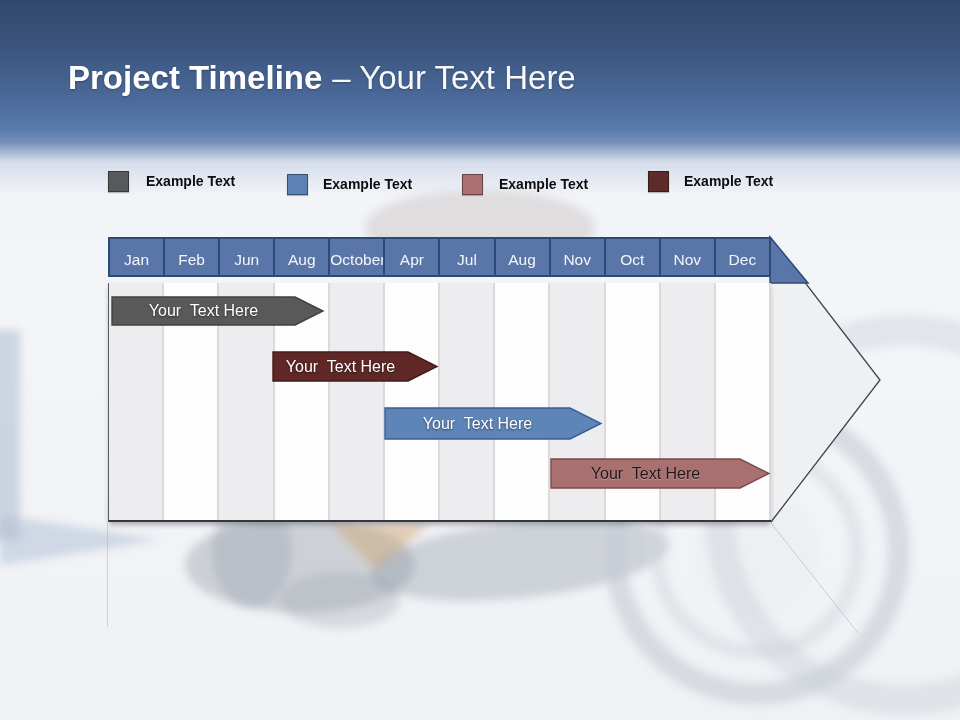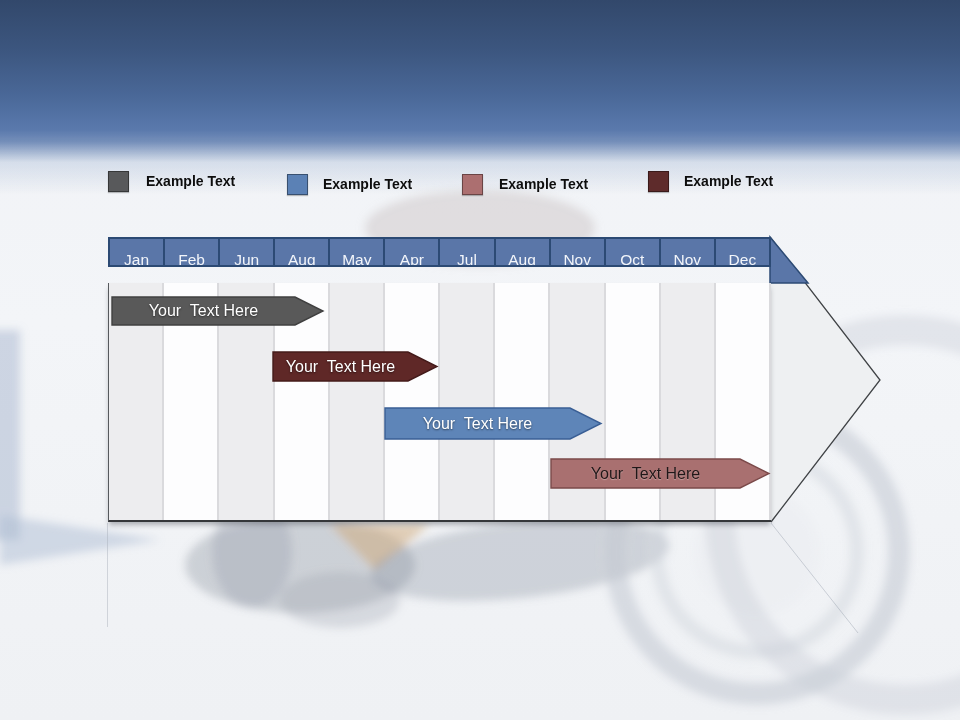--- a/index.html
+++ b/index.html
@@ -18,21 +18,21 @@
   .title{position:absolute;left:68px;top:58px;z-index:3;color:#fff;font-size:33px;line-height:40px;
          text-shadow:0 1px 2px rgba(20,30,50,.35);white-space:nowrap;}
   .title .bold{font-weight:700;}
   .title .rest{font-weight:400;margin-left:10px;color:rgba(255,255,255,.96);}
   
   .legend-swatch{position:absolute;z-index:3;width:19px;height:19px;border:1px solid rgba(0,0,0,.38);
                  box-shadow:0 1px 1px rgba(0,0,0,.25);}
   .legend-label{position:absolute;z-index:3;font-size:14px;font-weight:700;color:#0d0d0d;
                 height:18px;line-height:18px;white-space:nowrap;}
   
-  .tl-header{position:absolute;z-index:3;left:108px;top:237px;width:663px;height:30px;
+  .tl-header{position:absolute;z-index:3;left:108px;top:237px;width:663px;height:40px;
              box-sizing:border-box;border:2px solid #2c4a74;display:flex;}
   .tl-header .cell{flex:1;border-right:2px solid #2c4a74;color:#f2f5fa;font-size:15.5px;
                    text-align:center;line-height:41px;overflow:hidden;}
   .tl-header .cell:last-child{border-right:none;}
   
   .tl-body{position:absolute;z-index:3;left:108px;top:283px;width:663px;height:239px;
            box-sizing:border-box;display:flex;border-left:1px solid #56595d;
            border-bottom:2px solid #35373a;box-shadow:0 4px 5px -1px rgba(70,75,85,.40);}
   .tl-body .col{flex:1;border-right:2px solid #dadadd;}
   
@@ -66,20 +66,23 @@
       <ellipse cx="520" cy="560" rx="150" ry="38" fill="#7e8798" opacity="0.30" transform="rotate(-6 520 560)"></ellipse>
       <circle cx="757" cy="552" r="142" fill="none" stroke="#c2c8d2" stroke-width="22" opacity="0.55"></circle>
       <circle cx="757" cy="552" r="100" fill="none" stroke="#d2d7de" stroke-width="14" opacity="0.5"></circle>
       <circle cx="757" cy="552" r="62" fill="#e8ebf0" opacity="0.45"></circle>
       <circle cx="905" cy="515" r="185" fill="none" stroke="#c9ced8" stroke-width="30" opacity="0.4"></circle>
     </g>
   </svg>
 
   <div class="header-gradient"></div>
 
+  <div class="title">
+    <span class="bold">Project Timeline</span><span class="rest">– Your Text Here</span>
+  </div>
 
   <div class="legend-swatch" style="left: 108px; top: 171px; background: rgb(88, 89, 91);"></div>
   <div class="legend-label" style="left:146px;top:172px;">Example Text</div>
   <div class="legend-swatch" style="left: 287px; top: 174px; background: rgb(91, 129, 181);"></div>
   <div class="legend-label" style="left:323px;top:175px;">Example Text</div>
   <div class="legend-swatch" style="left: 462px; top: 174px; background: rgb(172, 111, 112);"></div>
   <div class="legend-label" style="left:499px;top:175px;">Example Text</div>
   <div class="legend-swatch" style="left: 648px; top: 171px; background: rgb(94, 43, 43);"></div>
   <div class="legend-label" style="left:684px;top:172px;">Example Text</div>
 
@@ -88,21 +91,21 @@
     <polygon points="770,237 808,283 770,283" stroke="#2c4a74" stroke-width="1.5" fill="#5a76a8"></polygon>
     <line x1="771" y1="523" x2="858" y2="633" stroke="#8b94a3" stroke-width="1" opacity="0.38"></line>
     <line x1="107.5" y1="523" x2="107.5" y2="627" stroke="#a7adb8" stroke-width="1" opacity="0.45"></line>
   </svg>
 
   <div class="tl-header" style="background: rgb(90, 118, 168);">
     <div class="cell">Jan</div>
     <div class="cell">Feb</div>
     <div class="cell">Jun</div>
     <div class="cell">Aug</div>
-    <div class="cell">May</div>
+    <div class="cell">October</div>
     <div class="cell">Apr</div>
     <div class="cell">Jul</div>
     <div class="cell">Aug</div>
     <div class="cell">Nov</div>
     <div class="cell">Oct</div>
     <div class="cell">Nov</div>
     <div class="cell">Dec</div>
   </div>
 
   <div class="tl-body">

